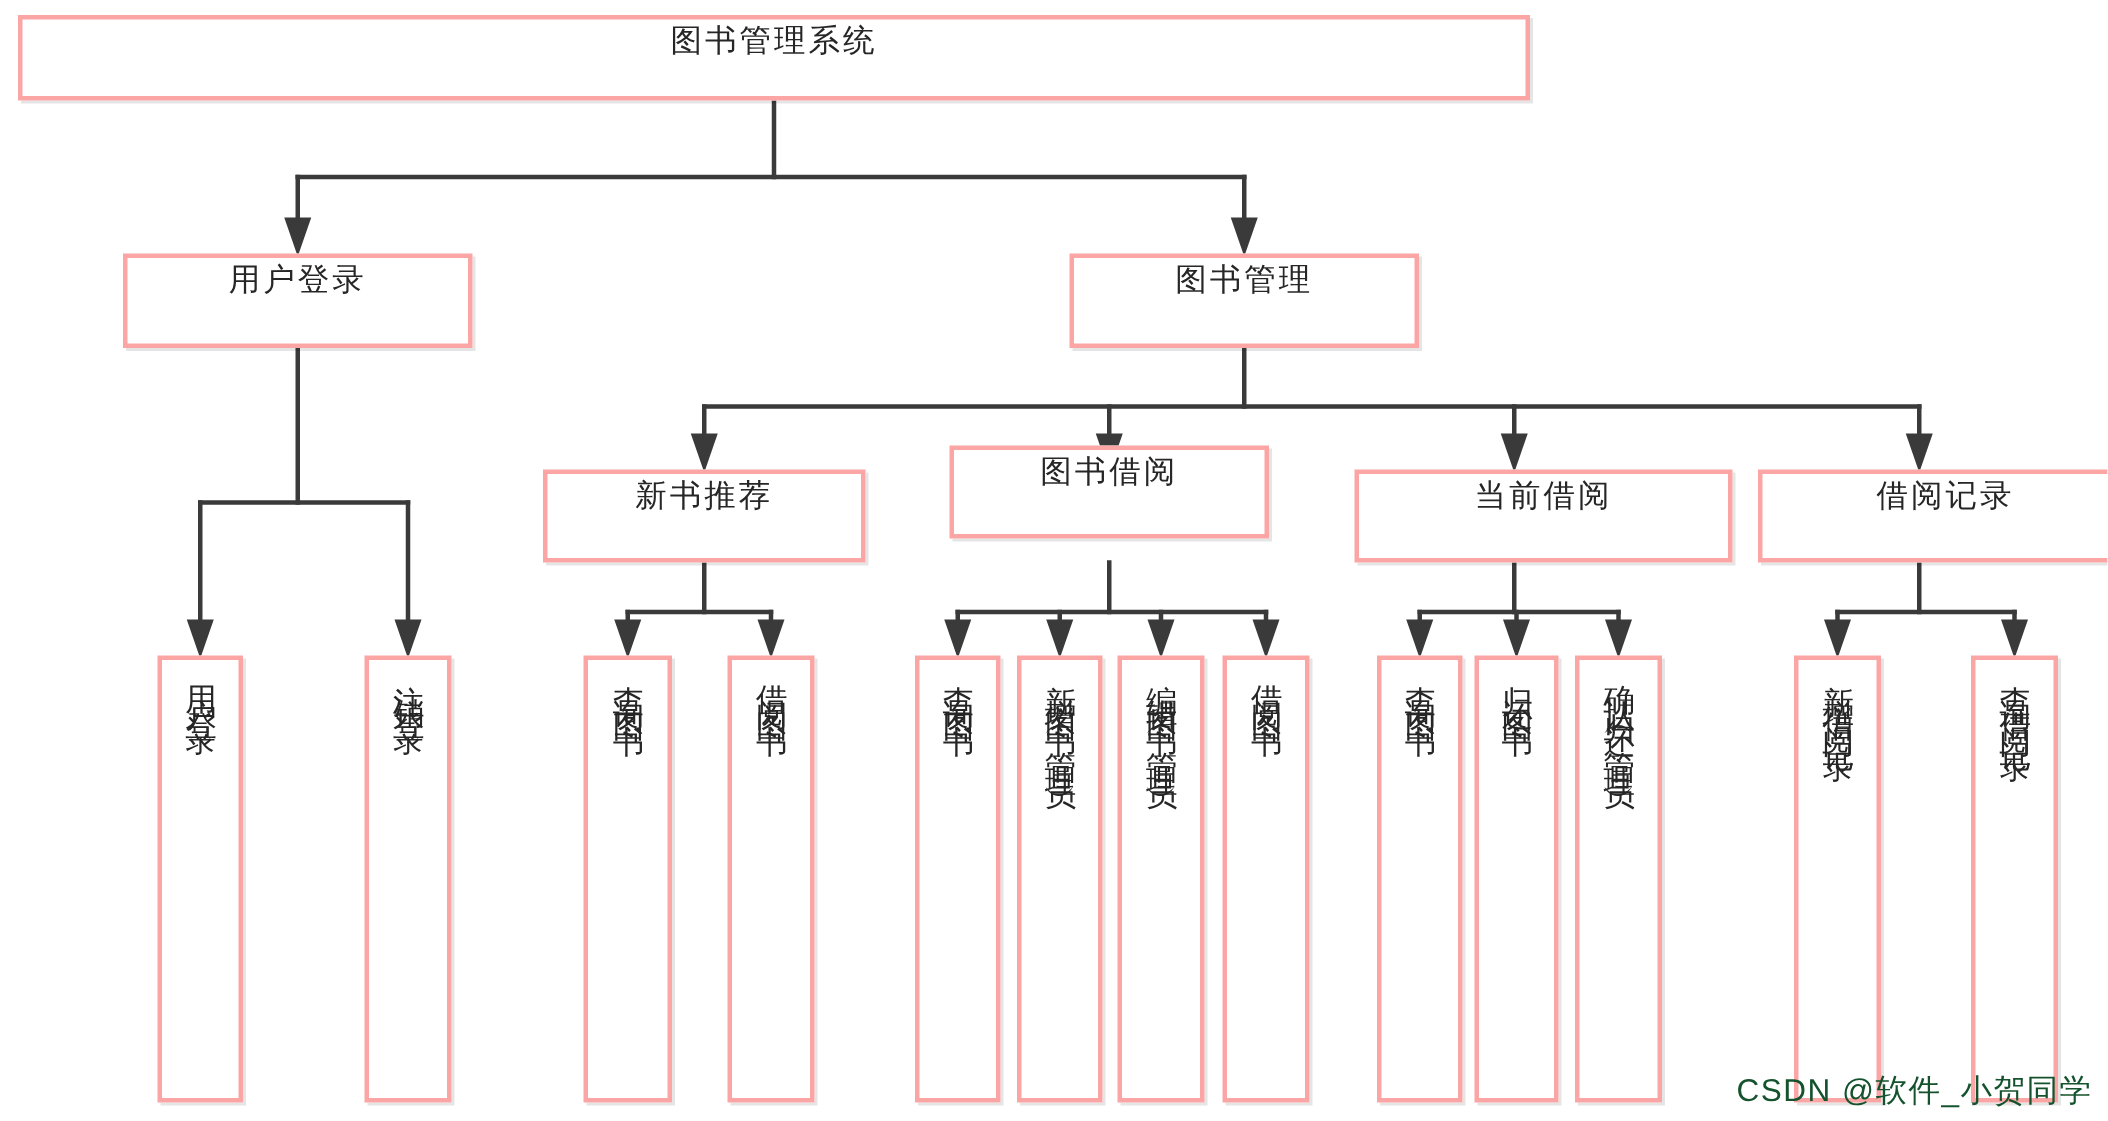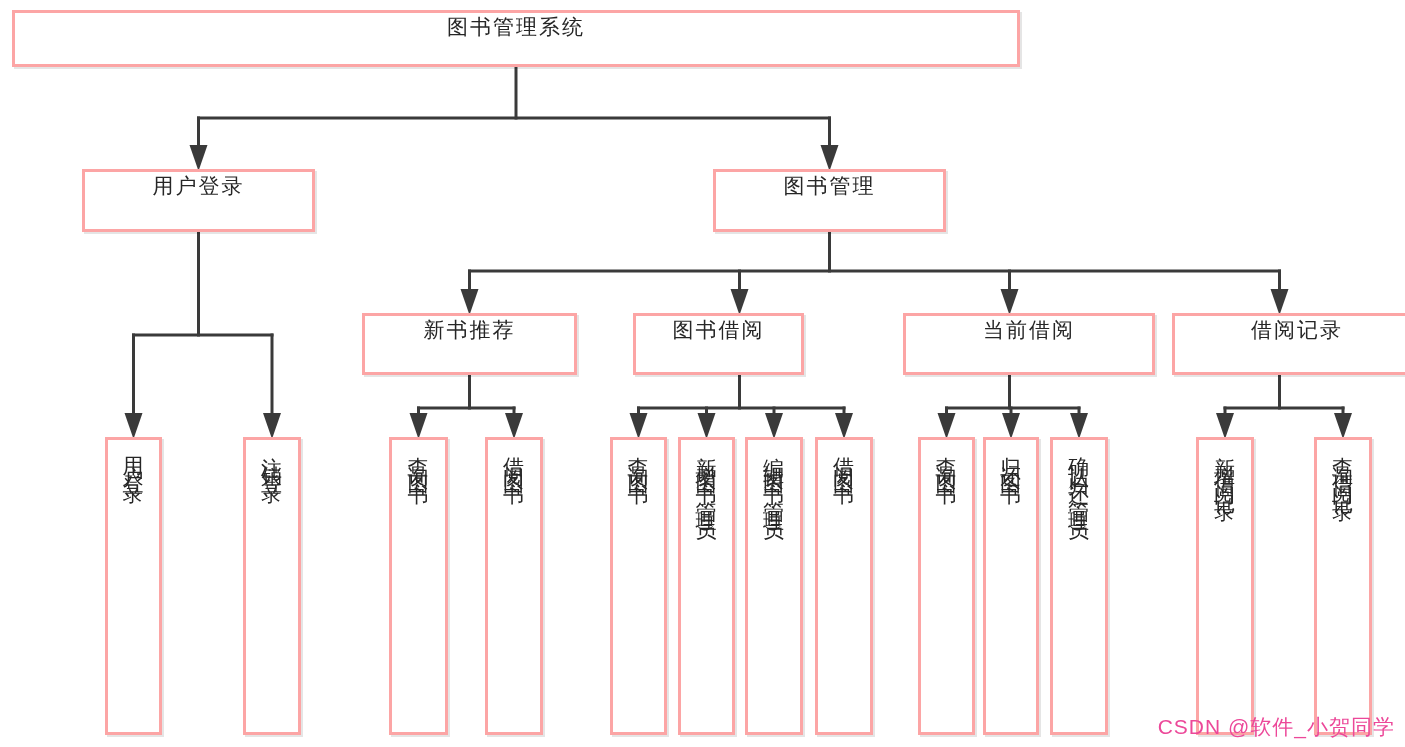--- a/index.html
+++ b/index.html
@@ -36,21 +36,21 @@
     writing-mode:vertical-rl;
     text-orientation:mixed;
     letter-spacing:9px;
     line-height:1;
   }
   #watermark{
     position:absolute;
     right:10px;
     bottom:6px;
     z-index:5;
-    color:#ec4899;
+    color:#14532d;
     font-size:21px;
     letter-spacing:1px;
     white-space:nowrap;
   }
 </style>
 </head>
 <body>
 
 <div id="canvas">
 
@@ -116,21 +116,21 @@
   <div class="node h" style="left:82px;top:169px;width:233px;height:63px">
     <span class="lbl">用户登录</span>
   </div>
   <div class="node h" style="left:362px;top:313px;width:215px;height:62px">
     <span class="lbl">新书推荐</span>
   </div>
 
   <div class="node h" style="left:713px;top:169px;width:233px;height:63px">
     <span class="lbl">图书管理</span>
   </div>
-  <div class="node h" style="left:633px;top:313px;width:171px;height:62px">
+  <div class="node h" style="left:633px;top:297px;width:213px;height:62px">
     <span class="lbl">图书借阅</span>
   </div>
   <div class="node h" style="left:903px;top:313px;width:252px;height:62px">
     <span class="lbl">当前借阅</span>
   </div>
   <div class="node h" style="left:1172px;top:313px;width:250px;height:62px">
     <span class="lbl">借阅记录</span>
   </div>
 
   <div class="node v" style="left:105px;top:437px;width:57px;height:298px">

